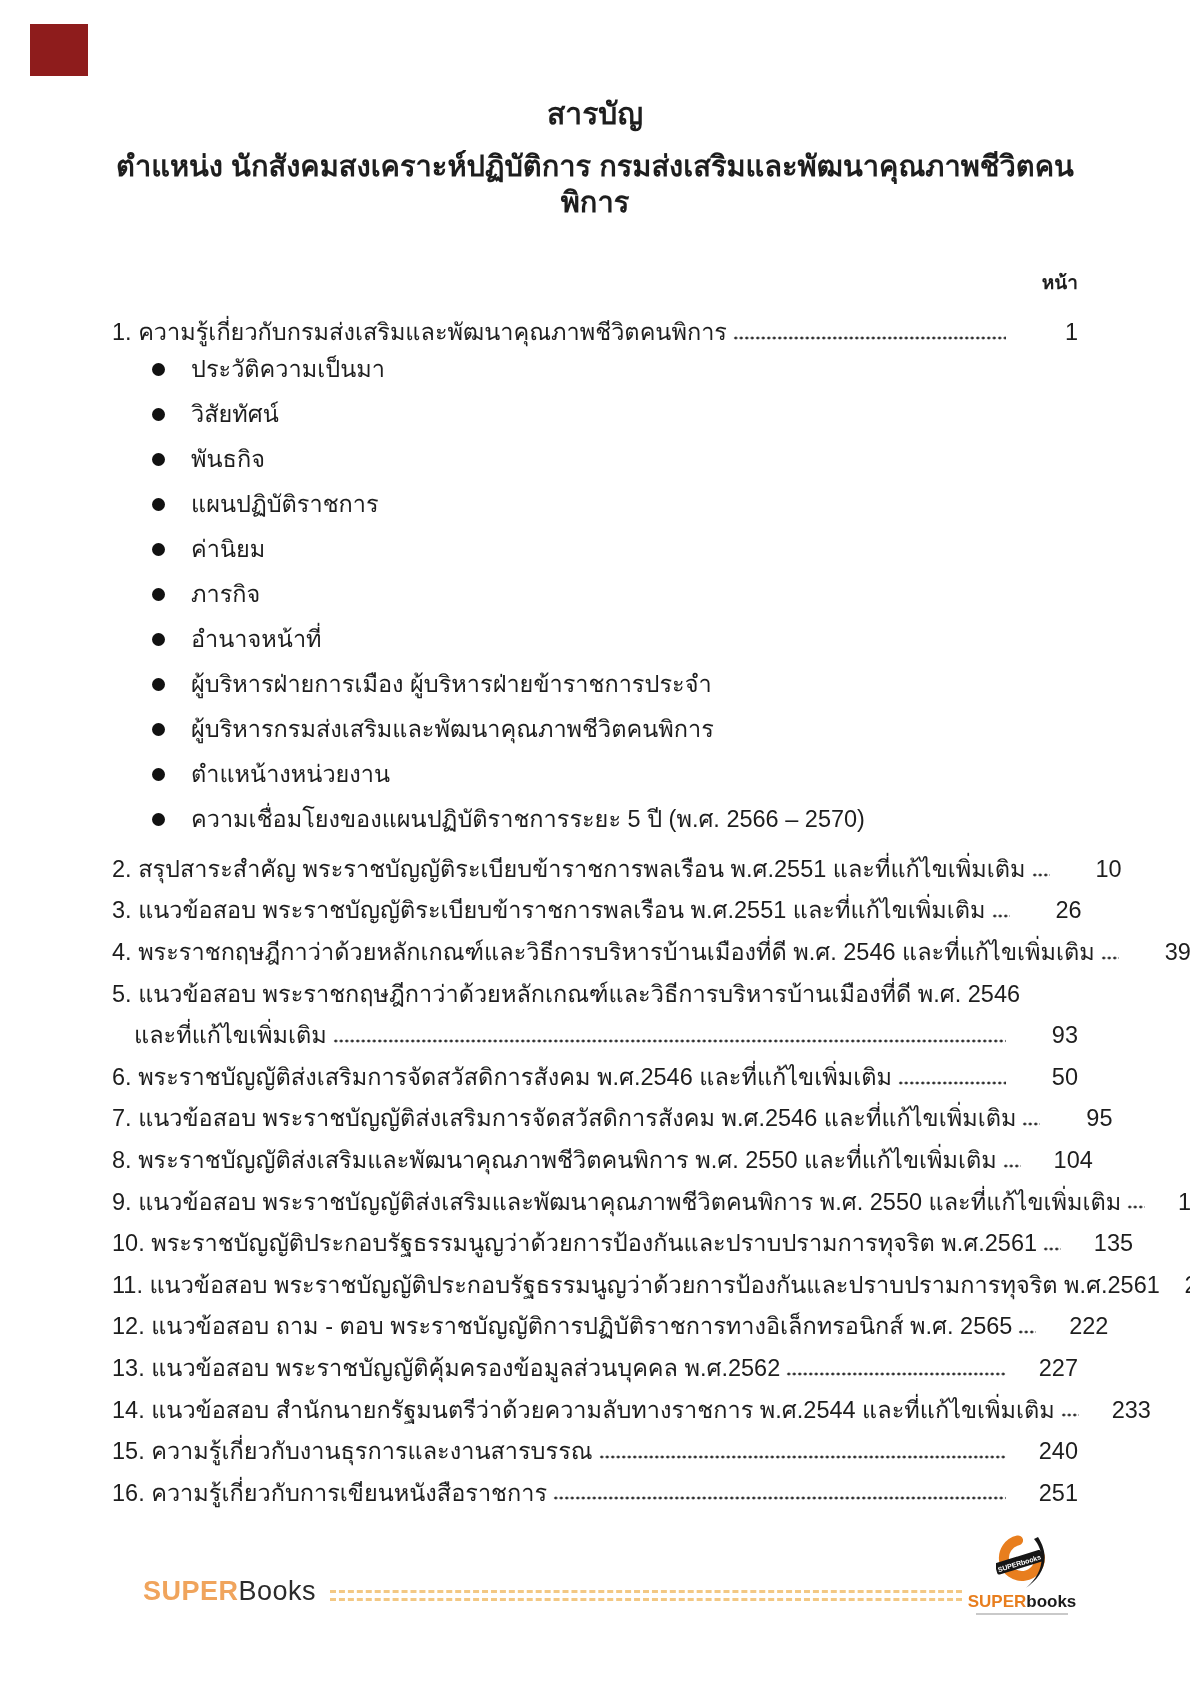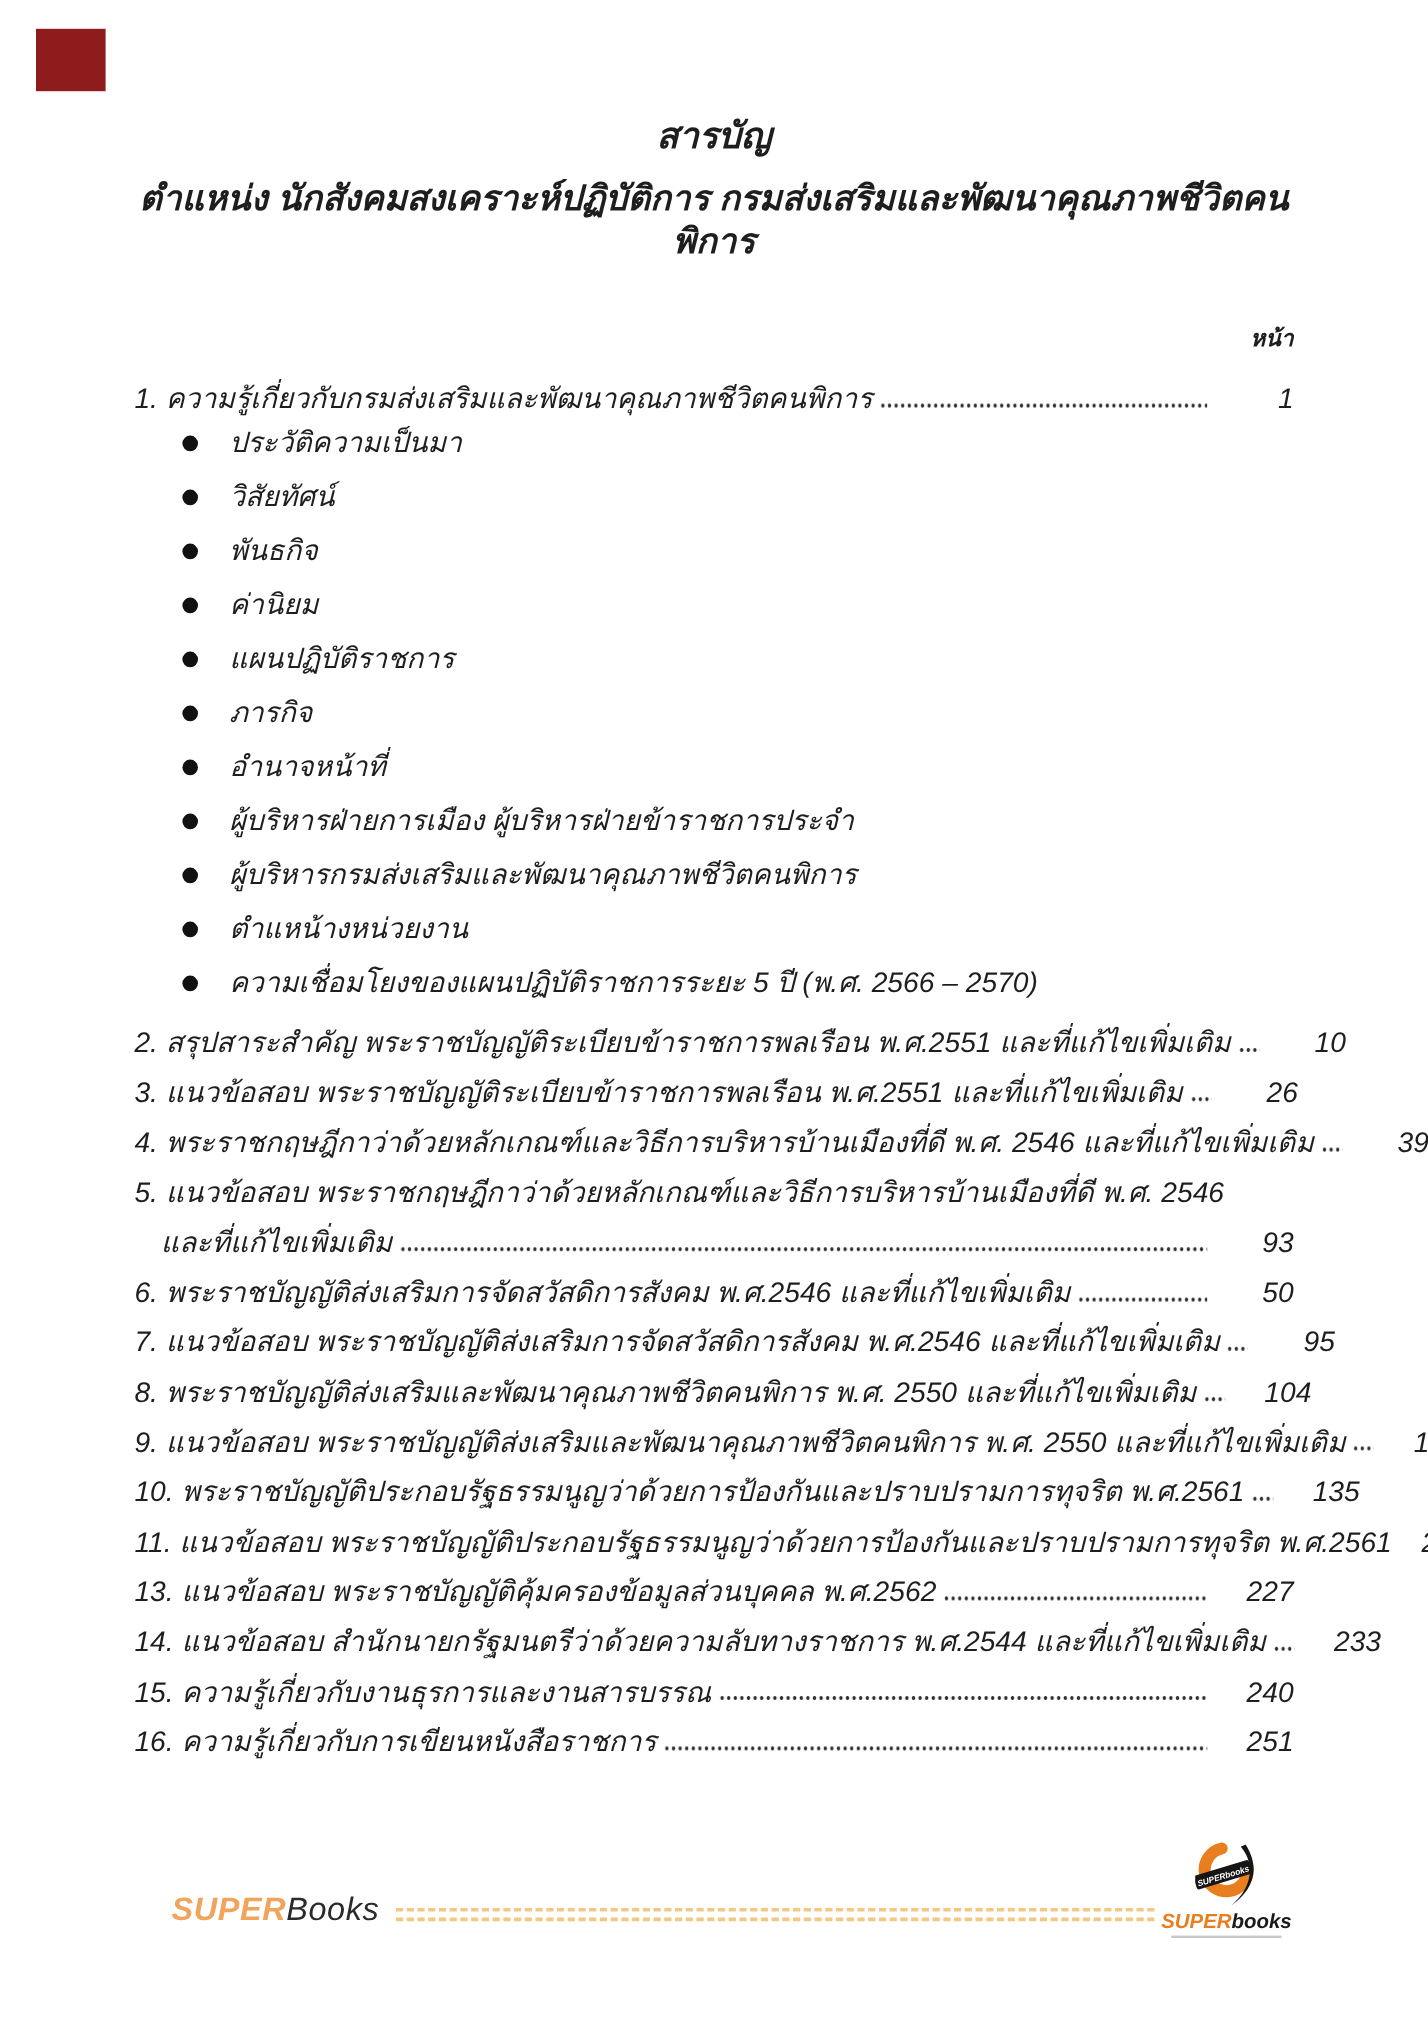--- a/index.html
+++ b/index.html
@@ -3,21 +3,20 @@
 <meta charset="utf-8">
 <style>
   html,body{margin:0;padding:0;background:#ffffff;}
   .page{
     position:relative;
     width:1190px;height:1683px;
     background:#ffffff;
     font-family:"Liberation Sans","DejaVu Sans",sans-serif;
     color:#1e1e1e;
     overflow:hidden;
-    font-style:italic;
   }
   .corner-tab{
     position:absolute;left:30px;top:24px;
     width:58px;height:52px;
   }
   .content{padding:0 112px;}
   .doc-title{
     margin:96px 0 0;
     text-align:center;
     font-size:30px;font-weight:bold;
@@ -105,25 +104,25 @@
         <div class="bullet-row">
           <span class="bullet-dot"></span>
           <span class="bullet-label">วิสัยทัศน์</span>
         </div>
         <div class="bullet-row">
           <span class="bullet-dot"></span>
           <span class="bullet-label">พันธกิจ</span>
         </div>
         <div class="bullet-row">
           <span class="bullet-dot"></span>
+          <span class="bullet-label">แผนปฏิบัติราชการ</span>
+        </div>
+        <div class="bullet-row">
+          <span class="bullet-dot"></span>
           <span class="bullet-label">ค่านิยม</span>
-        </div>
-        <div class="bullet-row">
-          <span class="bullet-dot"></span>
-          <span class="bullet-label">แผนปฏิบัติราชการ</span>
         </div>
         <div class="bullet-row">
           <span class="bullet-dot"></span>
           <span class="bullet-label">ภารกิจ</span>
         </div>
         <div class="bullet-row">
           <span class="bullet-dot"></span>
           <span class="bullet-label">อำนาจหน้าที่</span>
         </div>
         <div class="bullet-row">
@@ -189,20 +188,25 @@
         </div>
         <div class="toc-row">
           <span class="entry-text">10. พระราชบัญญัติประกอบรัฐธรรมนูญว่าด้วยการป้องกันและปราบปรามการทุจริต พ.ศ.2561</span>
           <span class="leader"></span>
           <span class="entry-page">135</span>
         </div>
         <div class="toc-row">
           <span class="entry-text">11. แนวข้อสอบ พระราชบัญญัติประกอบรัฐธรรมนูญว่าด้วยการป้องกันและปราบปรามการทุจริต พ.ศ.2561</span>
           <span class="filler"></span>
           <span class="entry-page">215</span>
+        </div>
+        <div class="toc-row">
+          <span class="entry-text">12. แนวข้อสอบ ถาม - ตอบ พระราชบัญญัติการปฏิบัติราชการทางอิเล็กทรอนิกส์ พ.ศ. 2565</span>
+          <span class="leader"></span>
+          <span class="entry-page">222</span>
         </div>
         <div class="toc-row">
           <span class="entry-text">13. แนวข้อสอบ พระราชบัญญัติคุ้มครองข้อมูลส่วนบุคคล พ.ศ.2562</span>
           <span class="leader"></span>
           <span class="entry-page">227</span>
         </div>
         <div class="toc-row">
           <span class="entry-text">14. แนวข้อสอบ สำนักนายกรัฐมนตรีว่าด้วยความลับทางราชการ พ.ศ.2544 และที่แก้ไขเพิ่มเติม</span>
           <span class="leader"></span>
           <span class="entry-page">233</span>

